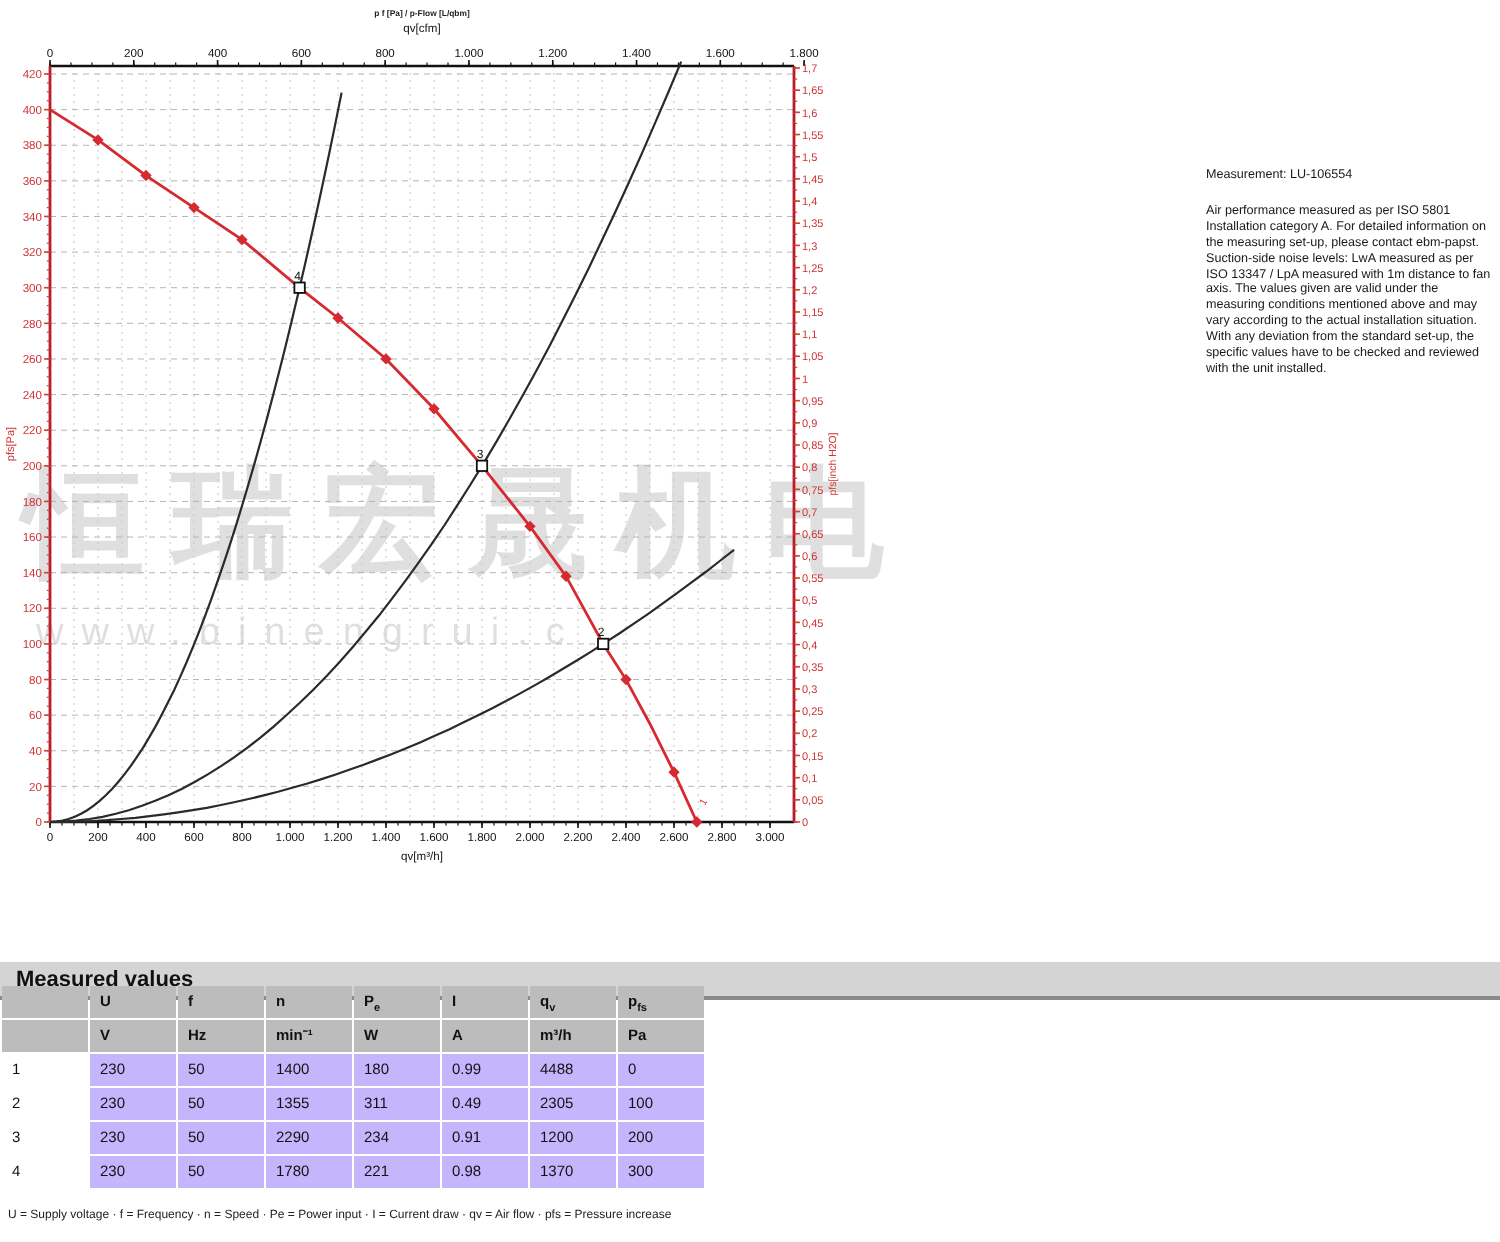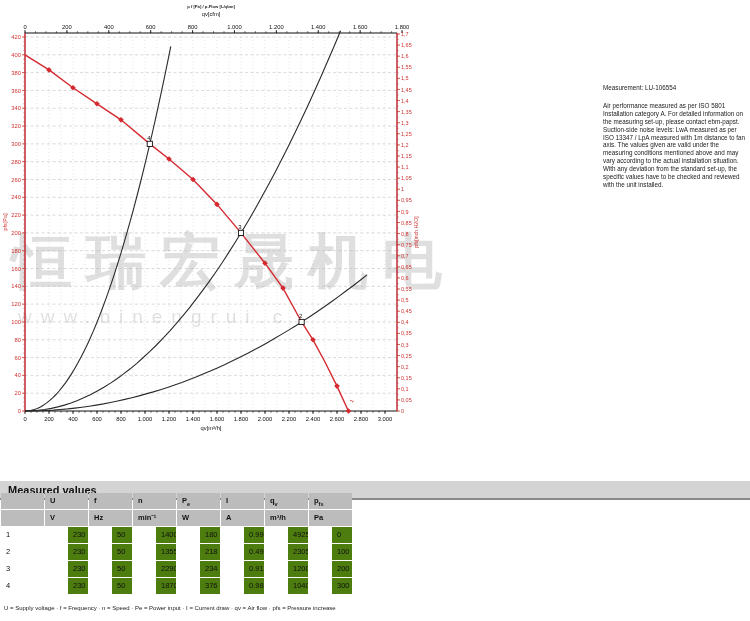--- a/index.html
+++ b/index.html
@@ -35,21 +35,21 @@
   }
   .mv-table{
     position:absolute;left:1px;top:493px;z-index:2;
     display:grid;grid-template-columns:repeat(8,43px);gap:1px;
   }
   .mv-cell{
     height:16px;line-height:16px;font-size:7.5px;color:#111;
     padding-left:5px;box-sizing:border-box;overflow:hidden;white-space:nowrap;
   }
   .mv-head{background:#bcbcbc;font-weight:bold;}
-  .mv-data{background:#4d7c0f;margin-left:23px;}
+  .mv-data{background:#c4b5fd;}
   .mv-rownum{background:transparent;}
   .mv-cell sub{font-size:5.5px;}
   .mv-legend{
     position:absolute;left:4px;top:605px;z-index:2;
     font-size:6px;color:#222;white-space:nowrap;
   }
 </style>
 </head>
 <body>
 
@@ -606,44 +606,44 @@
   <div class="mv-cell mv-head">A</div>
   <div class="mv-cell mv-head">m³/h</div>
   <div class="mv-cell mv-head">Pa</div>
 
   <div class="mv-cell mv-rownum">1</div>
   <div class="mv-cell mv-data">230</div>
   <div class="mv-cell mv-data">50</div>
   <div class="mv-cell mv-data">1400</div>
   <div class="mv-cell mv-data">180</div>
   <div class="mv-cell mv-data">0.99</div>
-  <div class="mv-cell mv-data">4925</div>
+  <div class="mv-cell mv-data">4488</div>
   <div class="mv-cell mv-data">0</div>
 
   <div class="mv-cell mv-rownum">2</div>
   <div class="mv-cell mv-data">230</div>
   <div class="mv-cell mv-data">50</div>
   <div class="mv-cell mv-data">1355</div>
-  <div class="mv-cell mv-data">218</div>
+  <div class="mv-cell mv-data">311</div>
   <div class="mv-cell mv-data">0.49</div>
   <div class="mv-cell mv-data">2305</div>
   <div class="mv-cell mv-data">100</div>
 
   <div class="mv-cell mv-rownum">3</div>
   <div class="mv-cell mv-data">230</div>
   <div class="mv-cell mv-data">50</div>
   <div class="mv-cell mv-data">2290</div>
   <div class="mv-cell mv-data">234</div>
   <div class="mv-cell mv-data">0.91</div>
   <div class="mv-cell mv-data">1200</div>
   <div class="mv-cell mv-data">200</div>
 
   <div class="mv-cell mv-rownum">4</div>
   <div class="mv-cell mv-data">230</div>
   <div class="mv-cell mv-data">50</div>
-  <div class="mv-cell mv-data">1870</div>
-  <div class="mv-cell mv-data">376</div>
+  <div class="mv-cell mv-data">1780</div>
+  <div class="mv-cell mv-data">221</div>
   <div class="mv-cell mv-data">0.98</div>
-  <div class="mv-cell mv-data">1040</div>
+  <div class="mv-cell mv-data">1370</div>
   <div class="mv-cell mv-data">300</div>
 </div>
 
 <div class="mv-legend">U = Supply voltage · f = Frequency · n = Speed · Pe = Power input · I = Current draw · qv = Air flow · pfs = Pressure increase</div>
 
 </body></html>

